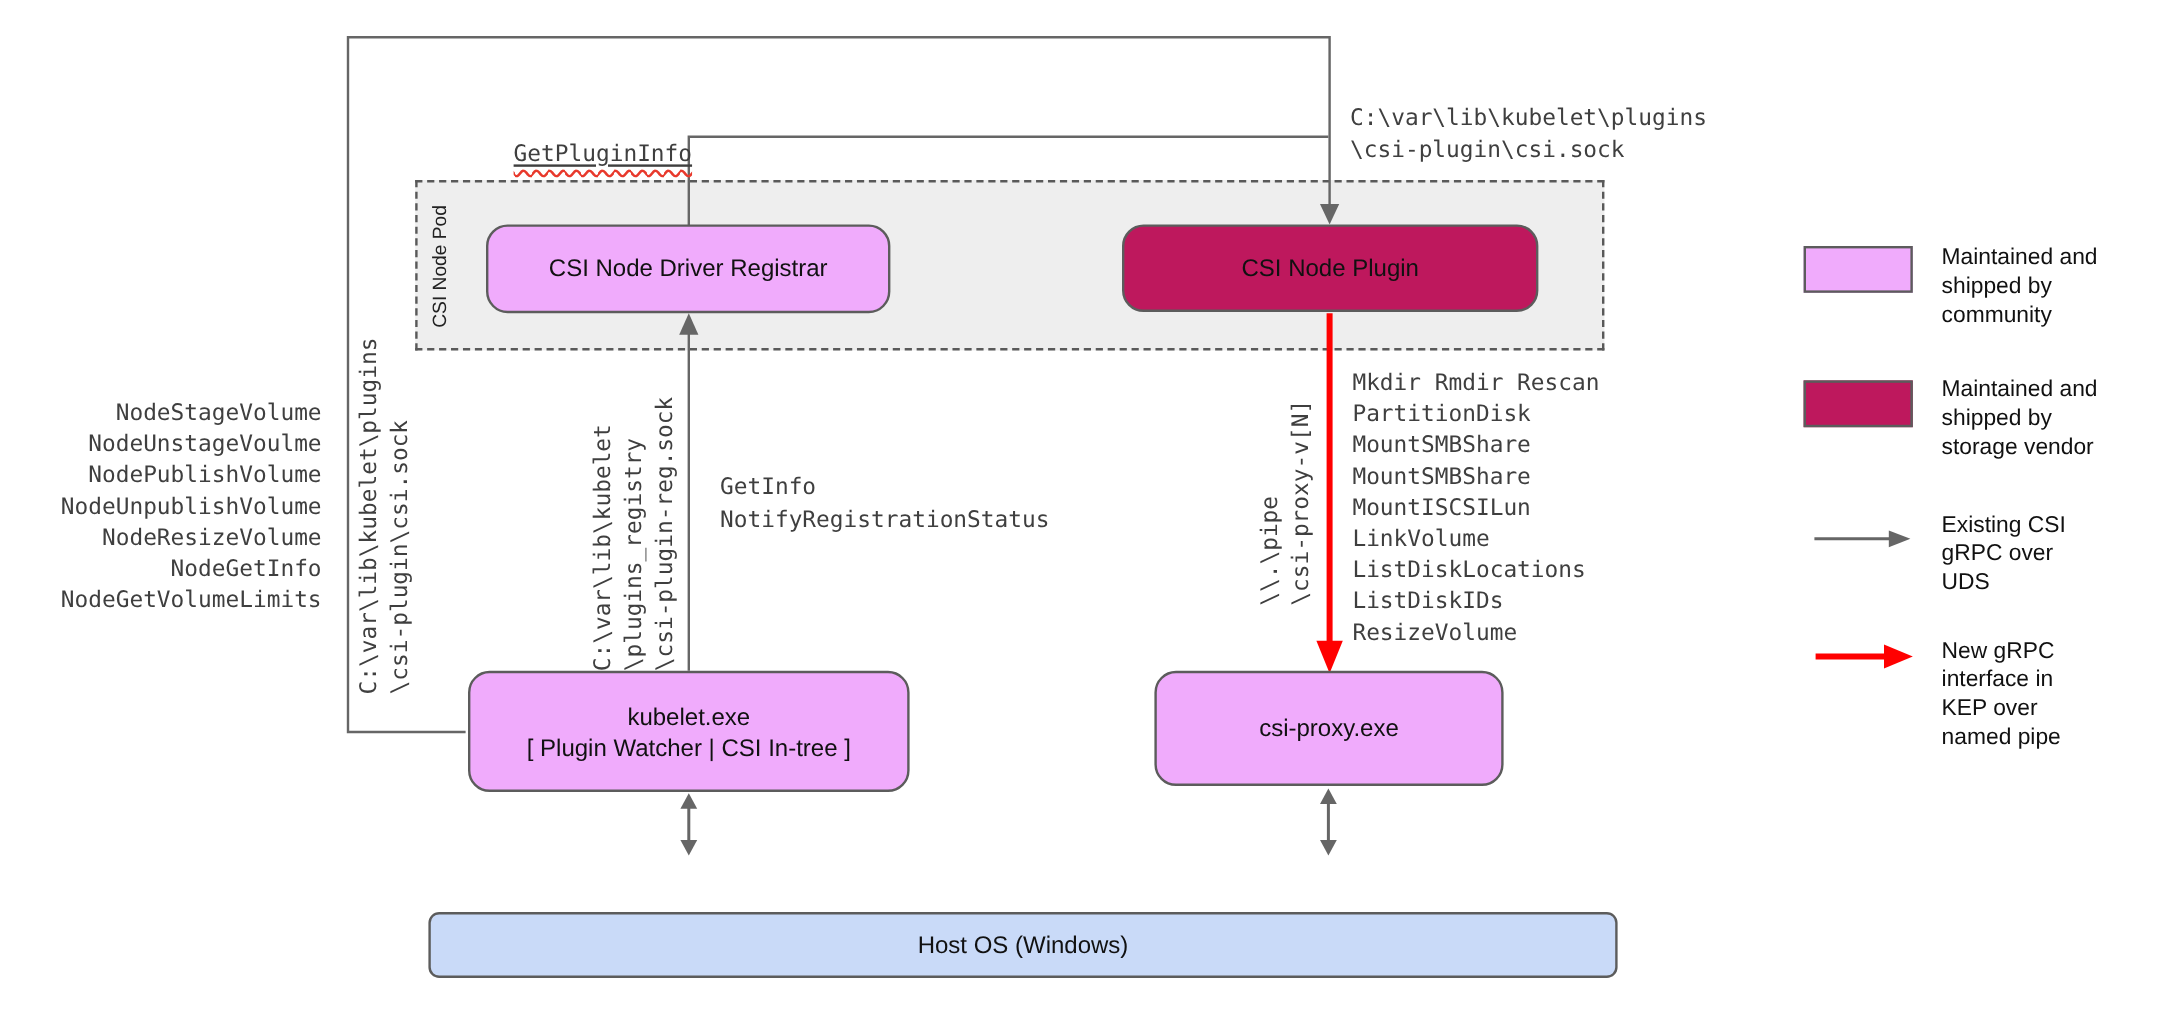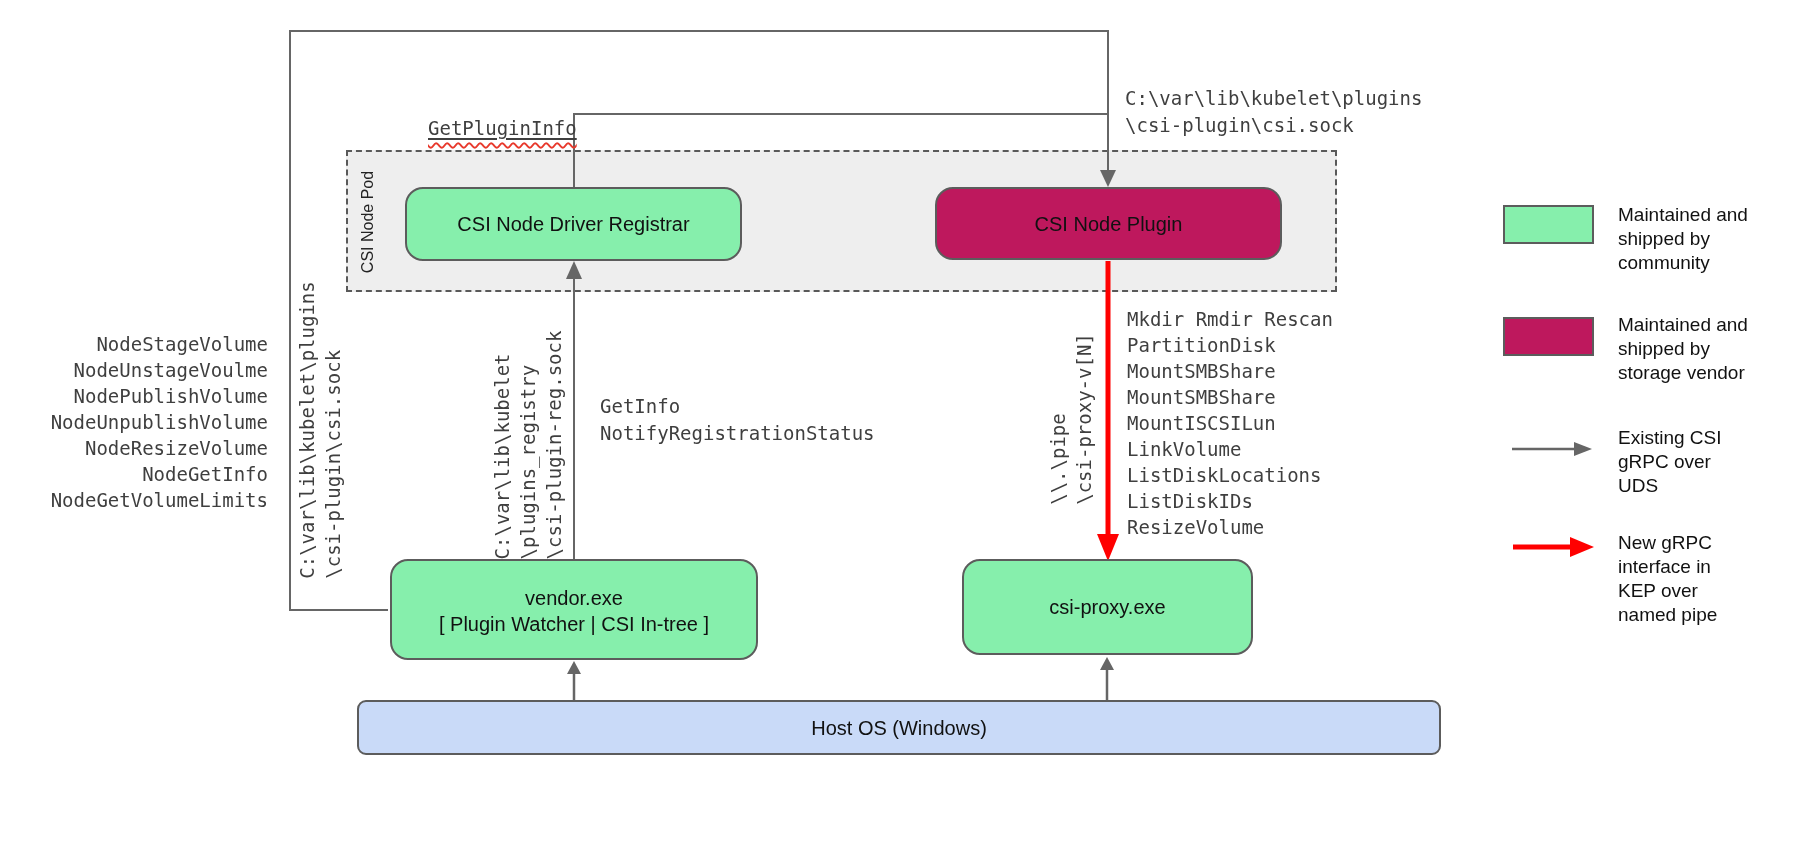--- a/index.html
+++ b/index.html
@@ -14,28 +14,28 @@
     position:absolute;left:346px;top:150px;width:991px;height:142px;
     background:#eeeeee;border:2px dashed #595959;box-sizing:border-box;z-index:1;
   }
   .wires{position:absolute;left:0;top:0;z-index:2;pointer-events:none;}
   
   .node{
     position:absolute;box-sizing:border-box;border:2px solid #5c5c5c;border-radius:18px;
     display:flex;flex-direction:column;align-items:center;justify-content:center;
     font-size:20px;color:#111;text-align:center;z-index:3;line-height:26px;
   }
-  .green{background:#86efac;}
+  .green{background:#f0abfc;}
   .yellow{background:#be185d;}
   .blue{background:#c9daf8;}
   .registrar{left:405px;top:187px;width:337px;height:74px;}
   .plugin{left:935px;top:187px;width:347px;height:73px;}
   .kubelet{left:390px;top:559px;width:368px;height:101px;padding-top:2px;}
   .csiproxy{left:962px;top:559px;width:291px;height:96px;}
-  .hostos{left:357px;top:700px;width:1084px;height:55px;border-radius:9px;font-size:20px;text-align:center;}
+  .hostos{left:357px;top:760px;width:991px;height:55px;border-radius:9px;font-size:20px;text-align:center;}
   
   .note{z-index:4;font-size:19px;line-height:26px;white-space:pre-line;}
   .rot{transform:translate(-50%,-50%) rotate(-90deg);text-align:left;}
   .podlabel{
     position:absolute;left:368px;top:222px;z-index:4;
     font-size:16px;color:#222;white-space:nowrap;
     transform:translate(-50%,-50%) rotate(-90deg);
   }
   .gpi{font-size:19px;line-height:24px;z-index:4;margin-left:36px;}
   .gpi .solid-ul{text-decoration:underline solid #3f3f3f 1.5px;text-underline-offset:3px;}
@@ -88,21 +88,21 @@
     <polygon points="1570,537 1570,557 1594,547" fill="#ff0000"></polygon>
   </svg>
 
   <div class="node green registrar">
     <span>CSI Node Driver Registrar</span>
   </div>
   <div class="node yellow plugin">
     <span>CSI Node Plugin</span>
   </div>
   <div class="node green kubelet">
-    <span>vendor.exe</span>
+    <span>kubelet.exe</span>
     <span>[ Plugin Watcher | CSI In-tree ]</span>
   </div>
   <div class="node green csiproxy">
     <span>csi-proxy.exe</span>
   </div>
   <div class="node blue hostos">
     <span>Host OS (Windows)</span>
   </div>
 
   <div class="abs mono gpi" style="left:392px;top:116px;">

